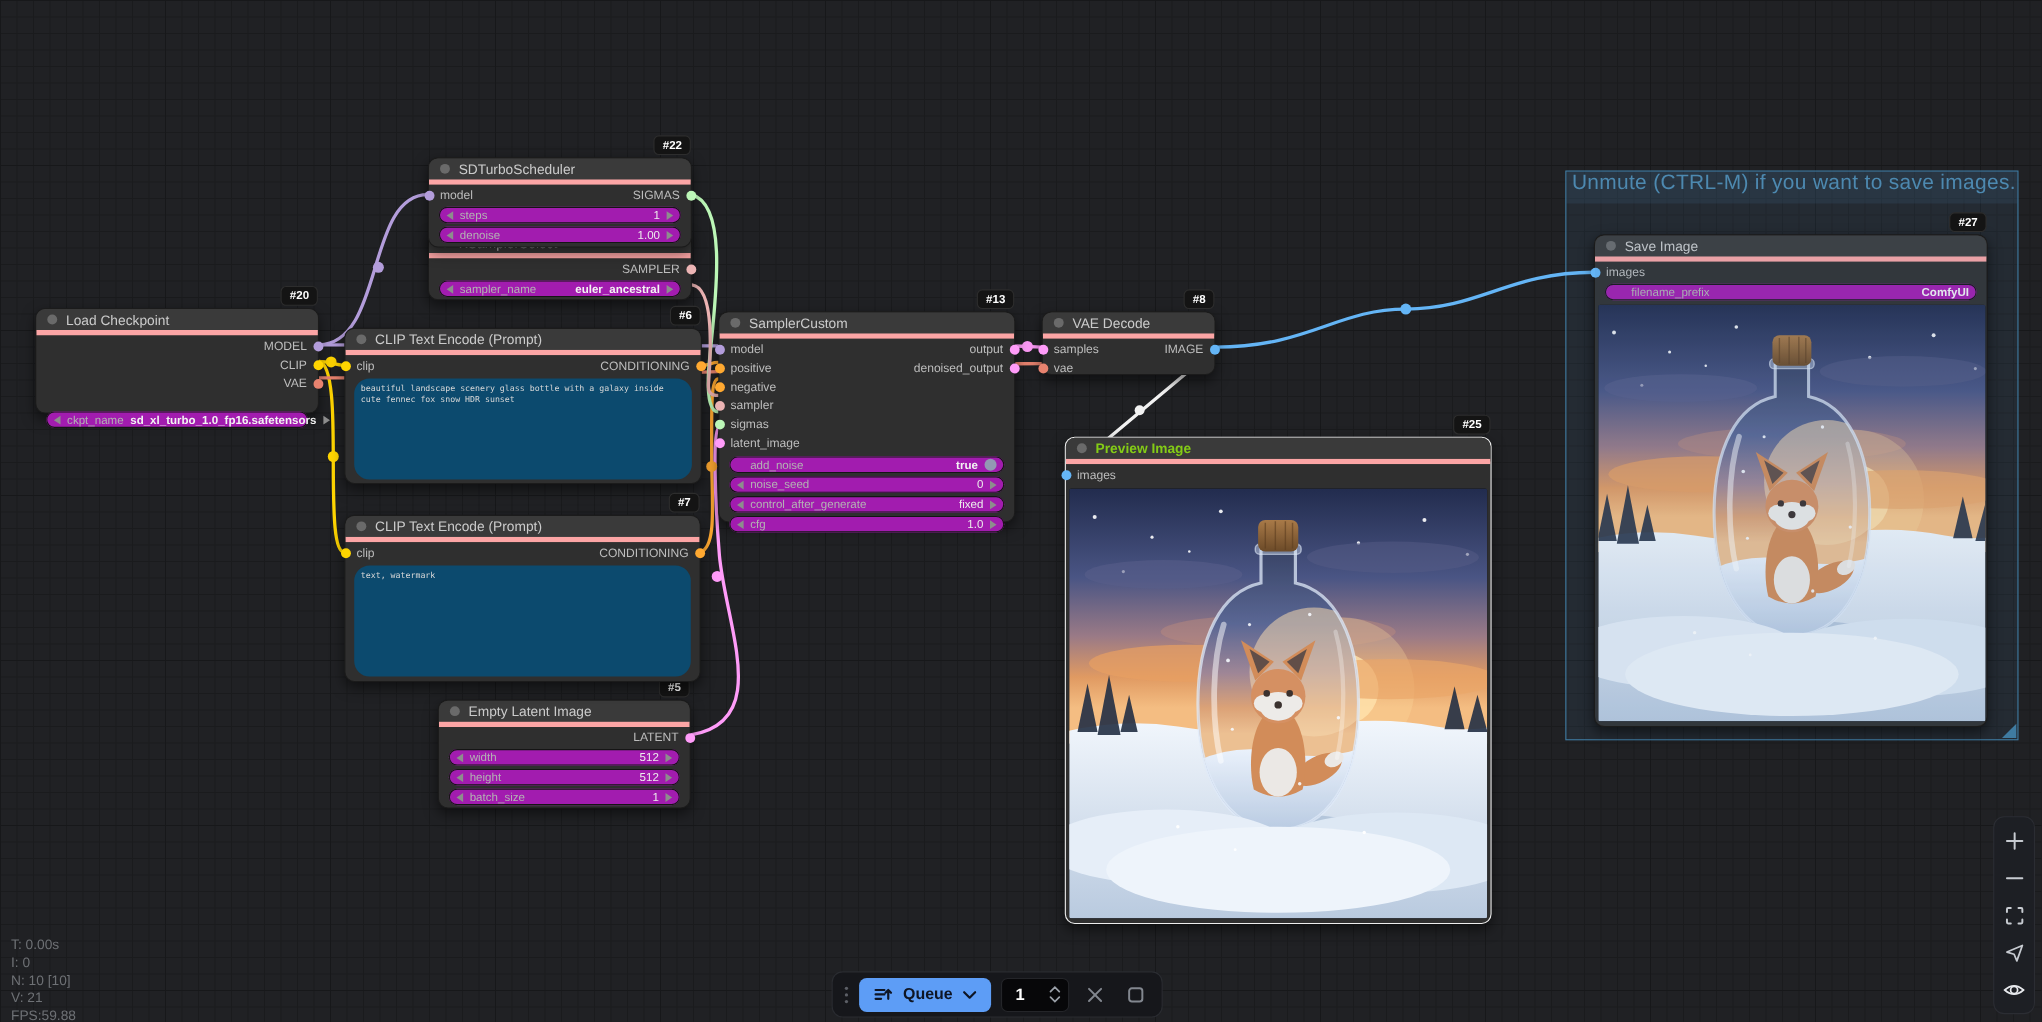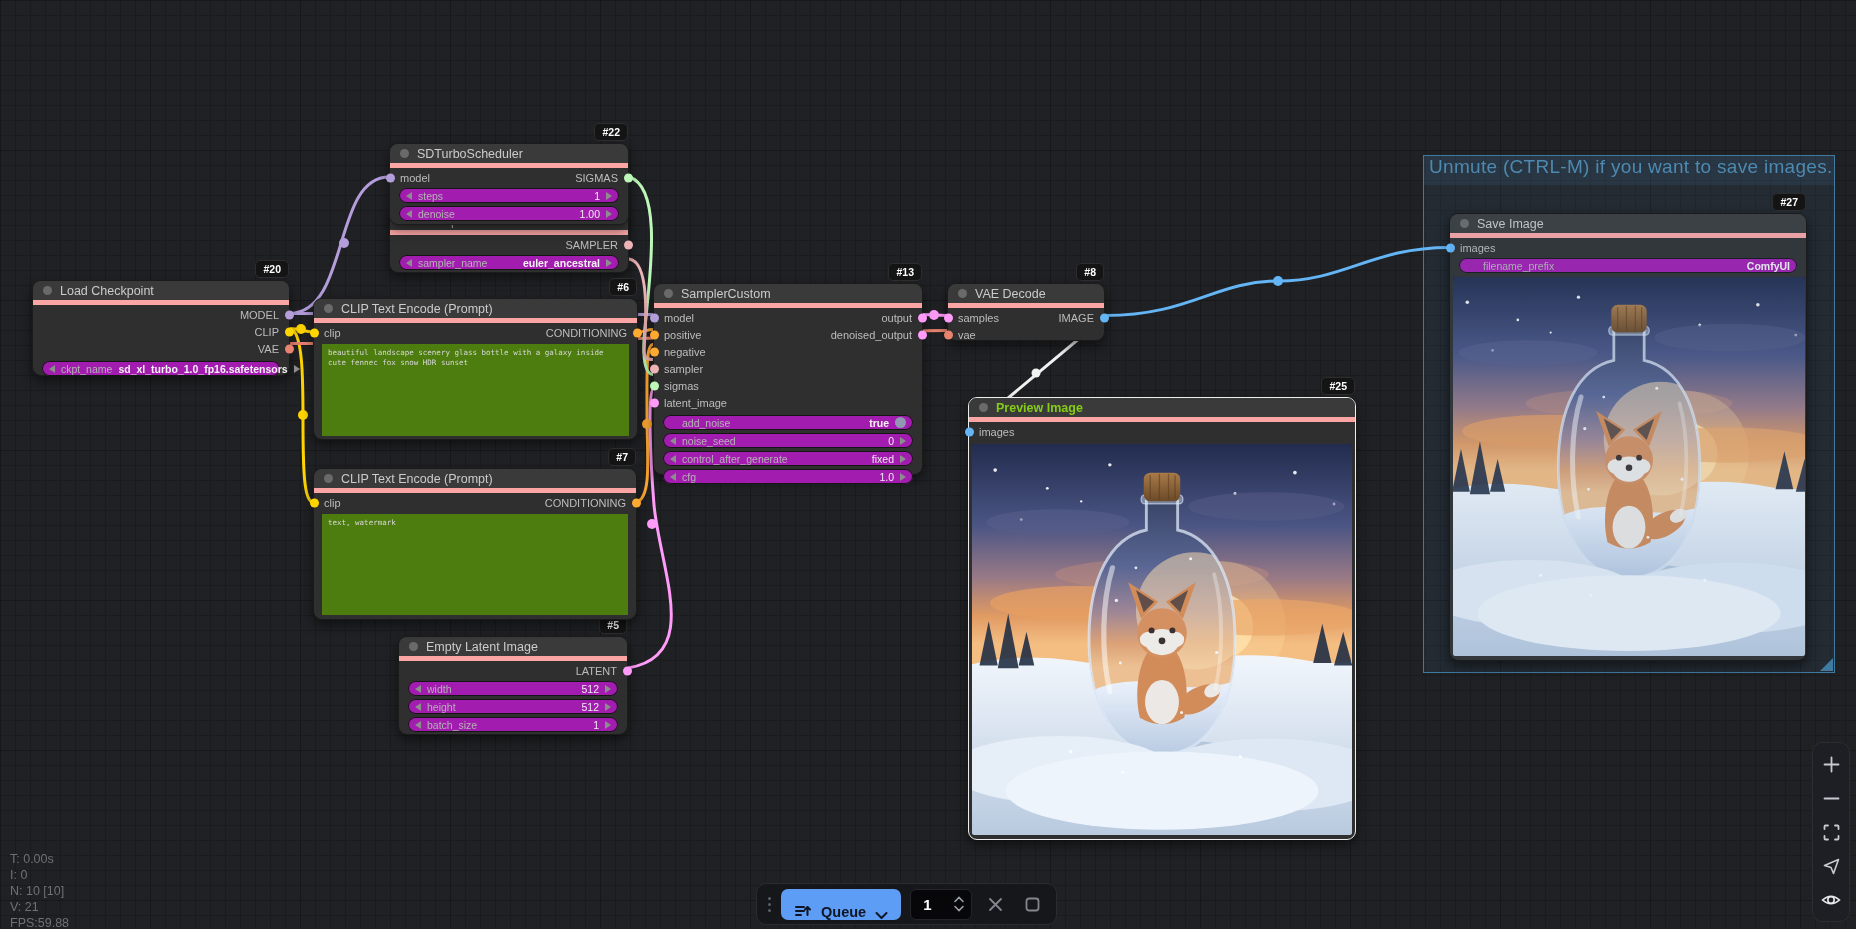--- a/index.html
+++ b/index.html
@@ -53,34 +53,34 @@
   .c-latent{background:var(--latent)} .c-image{background:var(--image)}
   .spacer{flex:1}
   .widget{height:15px;margin:3px 9px 0 9px;border-radius:8px;background:#a21caf;
     box-shadow:inset 0 0 0 1px #151515;display:flex;align-items:center;gap:6px;
     padding:0 7px;font-size:10.5px;color:#b3b3b3}
   .wvalue{margin-left:auto;color:#ececec}
   .wvalue.strong{font-weight:bold;color:#f3f3f3}
   .tri-l{width:0;height:0;border-top:4px solid transparent;border-bottom:4px solid transparent;border-right:6px solid #8d8d8d}
   .tri-r{width:0;height:0;border-top:4px solid transparent;border-bottom:4px solid transparent;border-left:6px solid #8d8d8d}
   .knob{width:11px;height:11px;border-radius:50%;background:#9298b3;flex:0 0 auto}
-  .prompt-box{margin:4px 8px;background:#4d7c0f;border-radius:0;padding:4px 6px;color:#d8d8d8;
+  .prompt-box{margin:4px 8px;background:#0c4a6e;border-radius:14px;padding:4px 6px;color:#d8d8d8;
     font-family:"DejaVu Sans Mono",monospace;font-size:7.5px;line-height:10px;white-space:pre-wrap;
     overflow:hidden;resize:none;border:none;width:calc(100% - 16px);display:block}
   .img-frame{position:absolute;overflow:hidden;background:#101318;border-radius:2px}
   .img-frame svg{display:block;width:100%;height:100%}
   .muted-overlay{position:absolute;inset:0;background:rgba(80,130,180,0.10);border-radius:9px;pointer-events:none}
   
   .stats{position:absolute;left:10px;top:851px;z-index:4;font-size:12.5px;line-height:16px;color:#6e7175}
   
   .qbar{position:absolute;left:756px;top:883px;height:42px;z-index:10;display:flex;align-items:center;gap:9px;
     background:#16171b;border:1px solid #2a2c31;border-radius:10px;padding:0 10px}
   .drag-dots{display:flex;flex-direction:column;gap:3px;padding:0 1px}
   .drag-dots i{width:3px;height:3px;border-radius:50%;background:#5c5f66}
-  .queue-btn{height:31px;background:var(--queue-blue);border-radius:7px;display:flex;align-items:flex-end;
+  .queue-btn{height:31px;background:var(--queue-blue);border-radius:7px;display:flex;align-items:center;
     gap:9px;padding:0 13px;cursor:pointer}
   .queue-btn .qlabel{font-size:14.5px;font-weight:600;color:#0e1524}
   .count-box{height:31px;width:62px;background:#070709;border:1px solid #242529;border-radius:6px;
     display:flex;align-items:center;padding:0 6px 0 12px}
   .count-val{color:#fff;font-size:15px;font-weight:600;flex:1}
   .steppers{display:flex;flex-direction:column;gap:2px}
   .icon-btn{width:28px;height:28px;display:flex;align-items:center;justify-content:center;cursor:pointer}
   
   .viewbar{position:absolute;left:1812px;top:742px;width:38px;height:180px;z-index:10;
     background:#1d1f24;border:1px solid #2b2d33;border-radius:10px;
@@ -233,21 +233,21 @@
     <div class="io-row">
         <span class="spacer"></span>
         <span class="lbl">CLIP</span>
         <span class="dot out c-clip"></span>
       </div>
     <div class="io-row">
         <span class="spacer"></span>
         <span class="lbl">VAE</span>
         <span class="dot out c-vae"></span>
       </div>
-    <div class="widget" style="margin-top:5px">
+    <div class="widget" style="margin-top:18px">
       <span class="tri-l"></span>
       <span>ckpt_name</span>
       <span class="wvalue strong">sd_xl_turbo_1.0_fp16.safetensors</span>
       <span class="tri-r"></span>
     </div>
   </div>
 
   <div class="node" style="left:389px;top:210px;width:240px;height:63px;z-index:3">
     <div class="node-title">
       <span class="tdot"></span>

